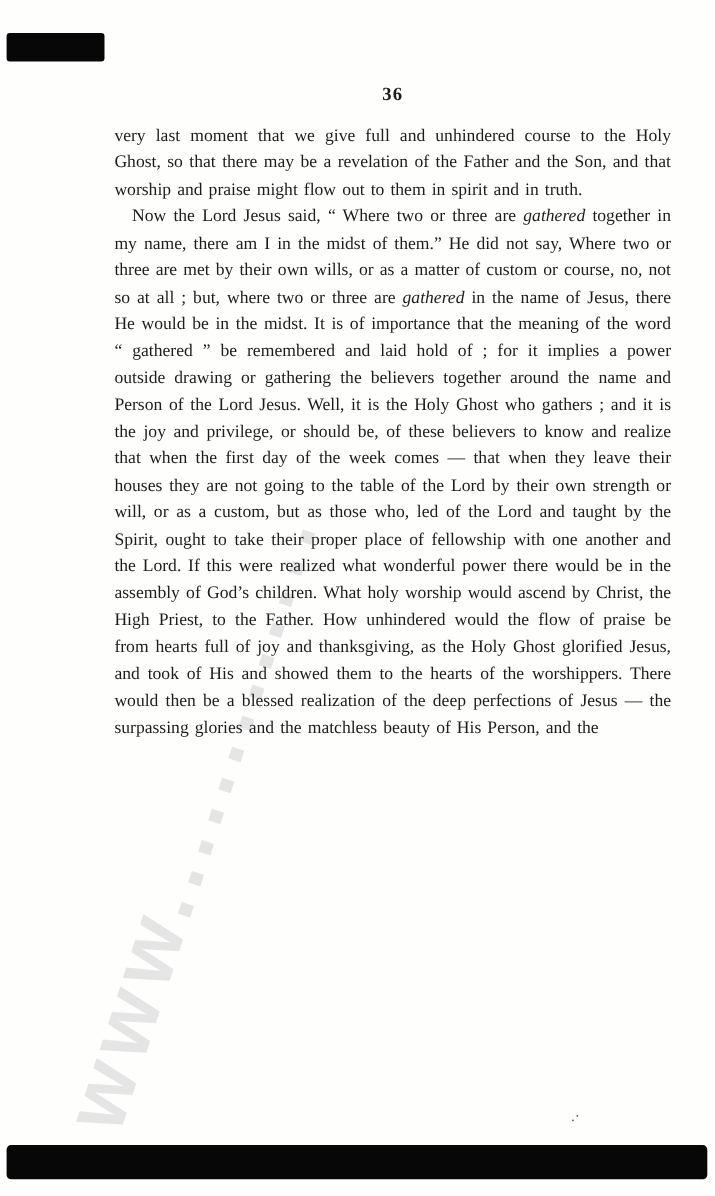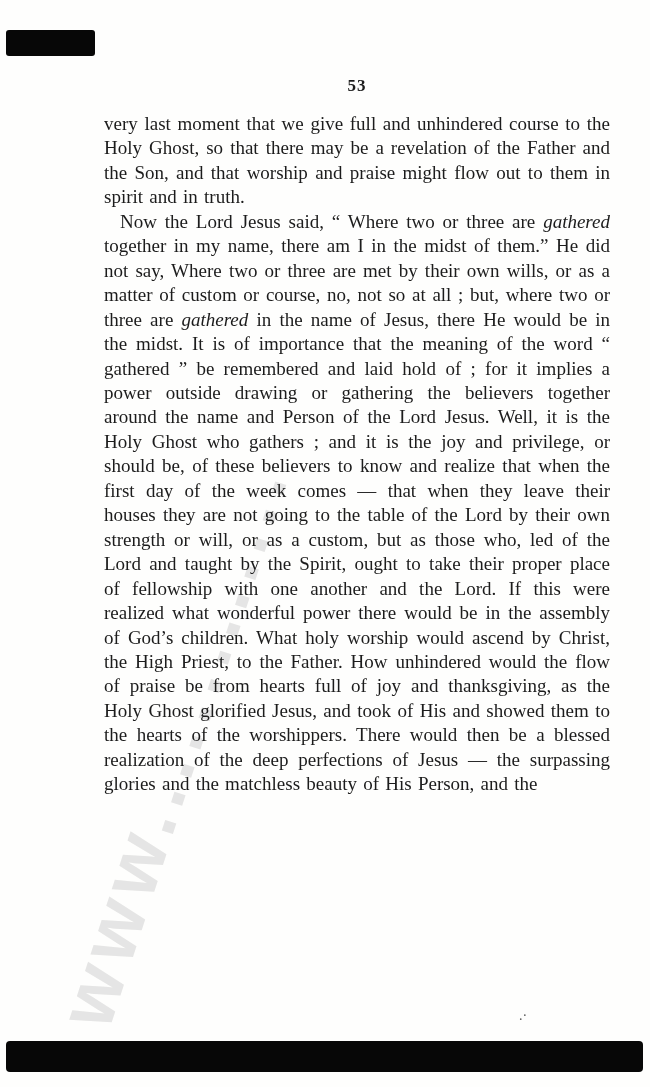--- a/index.html
+++ b/index.html
@@ -67,21 +67,21 @@
     z-index: 1;
   }
   .page-number {
     text-align: center;
     font-size: 17px;
     font-weight: bold;
     letter-spacing: 1px;
     margin: 0 0 16px 0;
   }
   .text-block {
-    font-size: 19px;
+    font-size: 16px;
     line-height: 24.45px;
     text-align: justify;
     word-spacing: 1.5px;
   }
   .para {
     margin: 0;
   }
   .para.indent {
     text-indent: 16px;
   }
@@ -93,21 +93,21 @@
 </head>
 <body>
 
 <div id="scan-page">
 
   <div class="mark-top"></div>
 
   <div class="watermark">www.............</div>
 
   <div class="page">
-    <div class="page-number">53</div>
+    <div class="page-number">36</div>
     <div class="text-block" id="paragraphs">
         <p class="para"><span>very last moment that we give full and unhindered course to the Holy Ghost, so that there may be a revelation of the Father and the Son, and that worship and praise might flow out to them in spirit and in truth.</span></p>
         <p class="para indent"><span>Now the Lord Jesus said, “ Where two or three are </span><i>gathered</i><span> together in my name, there am I in the midst of them.”  He did not say, Where two or three are met by their own wills, or as a matter of custom or course, no, not so at all ; but, where two or three are </span><i>gathered</i><span> in the name of Jesus, there He would be in the midst.  It is of importance that the meaning of the word “ gathered ” be remembered and laid hold of ; for it implies a power outside drawing or gathering the believers together around the name and Person of the Lord Jesus.  Well, it is the Holy Ghost who gathers ; and it is the joy and privilege, or should be, of these believers to know and realize that when the first day of the week comes — that when they leave their houses they are not going to the table of the Lord by their own strength or will, or as a custom, but as those who, led of the Lord and taught by the Spirit, ought to take their proper place of fellowship with one another and the Lord.  If this were realized what wonderful power there would be in the assembly of God’s children.  What holy worship would ascend by Christ, the High Priest, to the Father.  How unhindered would the flow of praise be from hearts full of joy and thanksgiving, as the Holy Ghost glorified Jesus, and took of His and showed them to the hearts of the worshippers.  There would then be a blessed realization of the deep perfections of Jesus — the surpassing glories and the matchless beauty of His Person, and the</span></p>
       </div>
   </div>
 
   <div class="speck">.·</div>
 
   <div class="mark-bottom"></div>
 

